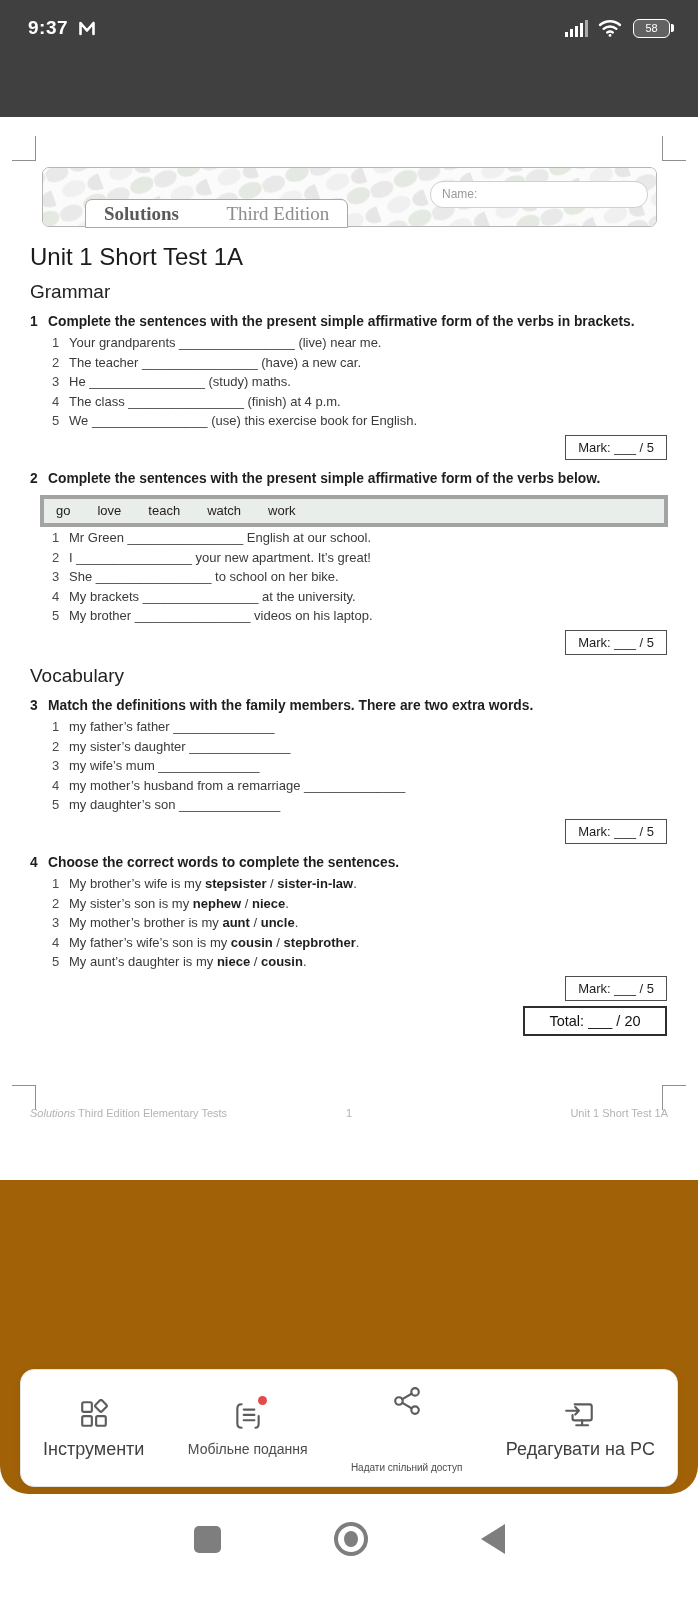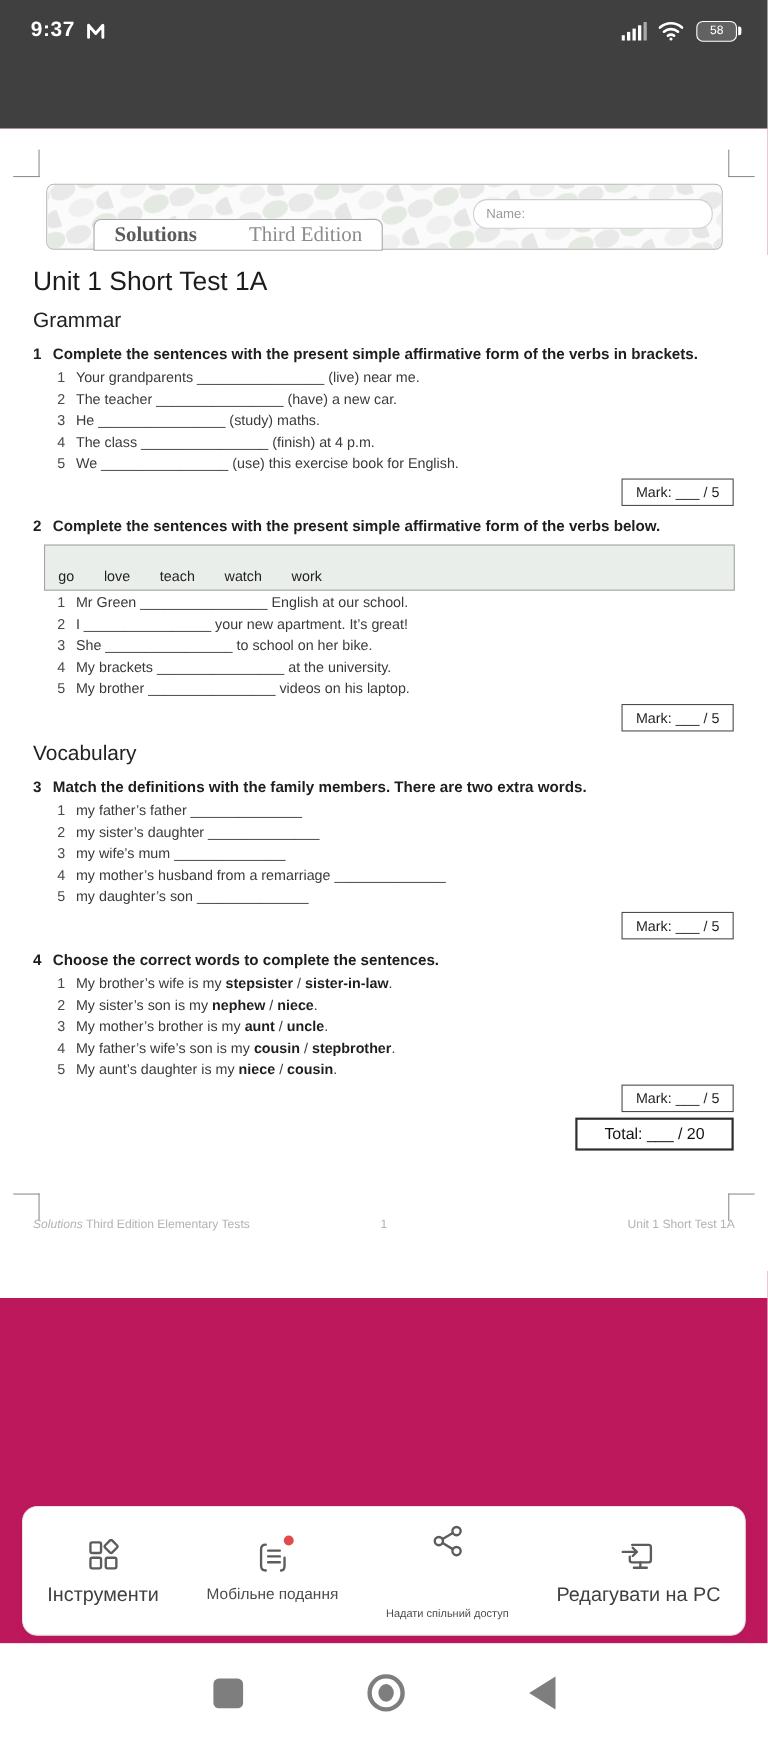--- a/index.html
+++ b/index.html
@@ -13,21 +13,21 @@
   .sb-time { font-size:19px; font-weight:600; letter-spacing:.5px; }
   .sb-right { margin-left:auto; display:flex; align-items:center; gap:9px; }
   .toolbar { display:flex; align-items:center; height:82px; padding:0 28px; }
   .tb-title { font-size:28px; font-weight:400; }
   .tb-upload { margin-left:42px; }
   .tb-spacer { flex:1; }
   .tb-badge { width:31px; height:35px; border:2.5px solid #fff; border-radius:7px; display:flex; align-items:center; justify-content:center; font-size:19px; margin-right:48px; }
   svg.stroke { fill:none; stroke:#fff; stroke-width:2.4; stroke-linecap:round; stroke-linejoin:round; }
 
   
-  .canvas { background:#be185d; }
+  .canvas { background:#a16207;border-radius:28px; }
   .page { position:relative; width:698px; height:1063px; background:#fff; padding-top:50px; font-family:"Liberation Sans",sans-serif; }
 
   .cropmark { position:absolute; width:24px; height:25px; }
   .cm-tl { left:12px;  top:19px;  border-right:1px solid #8f8f8f; border-bottom:1px solid #8f8f8f; }
   .cm-tr { left:662px; top:19px;  border-left:1px solid #8f8f8f;  border-bottom:1px solid #8f8f8f; }
   .cm-bl { left:12px;  top:968px; border-right:1px solid #8f8f8f; border-top:1px solid #8f8f8f; }
   .cm-br { left:662px; top:968px; border-left:1px solid #8f8f8f;  border-top:1px solid #8f8f8f; }
 
   .banner { position:relative; margin-left:42px; width:615px; height:60px; border:1px solid #b5b5b5; border-radius:7px; background:#fafafa; }
   .banner-clip { position:absolute; inset:0; border-radius:6px; overflow:hidden; }
@@ -37,21 +37,21 @@
   .brand-rest { color:#8c8c8c;margin-left:43px; }
 
   .doc-title { margin:16px 0 0 30px; font-size:24px; color:#1c1c1c; }
   .section-h { margin:10px 0 0 30px; font-size:19px; color:#222; }
   .ex-head { display:flex; margin:9px 31px 0 30px; font-weight:700; font-size:13.8px; color:#1e1e1e; line-height:1.45; }
   .ex-head .enum { width:18px; flex:none; }
   .items { margin-top:3px; }
   .item { display:flex; padding-left:52px; padding-right:30px; font-size:13px; color:#3a3a3a; line-height:16px; margin-bottom:3.5px; }
   .item .inum { width:17px; flex:none; color:#4a4a4a; }
   .item b { color:#1e1e1e; }
-  .wordbox { margin:6px 30px 0 40px; background:#eaeeea; border:1px solid #a3a3a3; padding:20px 12px 5px; font-size:13px; color:#222; }
+  .wordbox { margin:6px 30px 0 40px; background:#eaeeea; border:4px solid #a3a3a3; padding:4px 12px 5px; font-size:13px; color:#222; }
   .wordbox .w { margin-right:27px; }
   .mark-row { display:flex; justify-content:flex-end; padding-right:31px; margin-top:6px; }
   .mark-box { border:1px solid #4d4d4d; background:#fff; font-size:13px; color:#1e1e1e; padding:4px 12px; min-width:98px; text-align:center; }
   .total-row { display:flex; justify-content:flex-end; padding-right:31px; margin-top:5px; }
   .total-box { border:2px solid #2e2e2e; font-size:14.5px; color:#111; padding:5px 16px; min-width:144px; text-align:center; }
 
   .page-footer { position:absolute; left:30px; right:30px; top:990px; display:flex; font-size:11px; color:#b3b3b3; }
   .pf-left { flex:1; }
   .pf-center { flex:1; text-align:center; }
   .pf-right { flex:1; text-align:right; }

